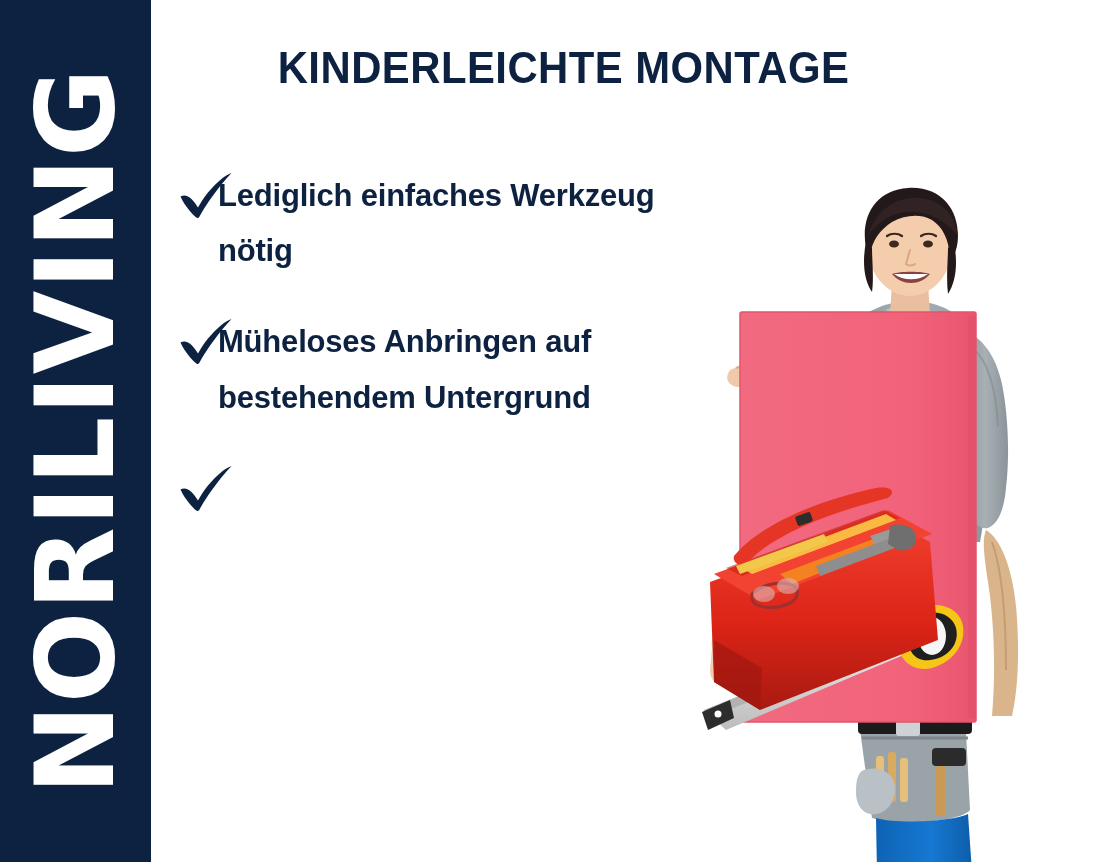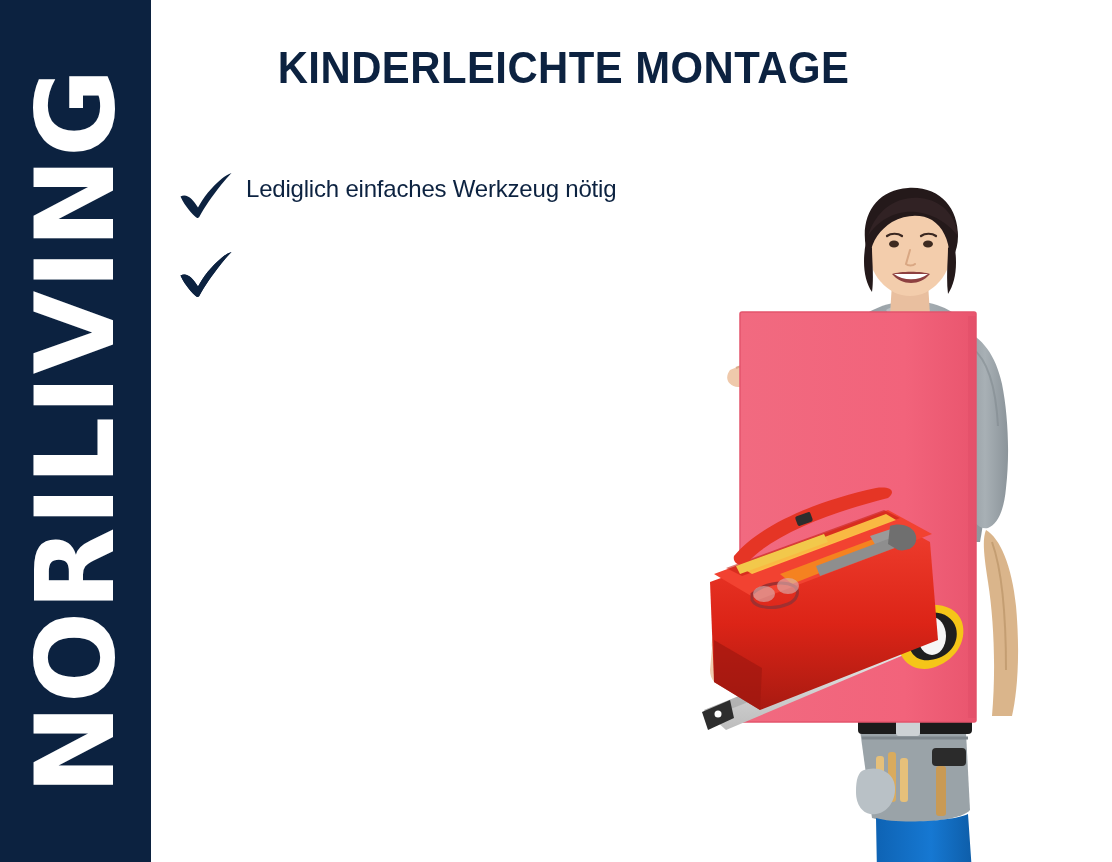--- a/index.html
+++ b/index.html
@@ -77,24 +77,24 @@
   .check-icon {
     position: absolute;
     left: 0;
     top: 4px;
     width: 56px;
     height: 48px;
   }
   .check-icon svg { display: block; }
 
   .bullet-text {
-    margin-left: 68px;
+    margin-left: 40px;
     color: #0c2240;
-    font-size: 24px;
-    font-weight: normal;
+    font-size: 31px;
+    font-weight: bold;
     line-height: 1.78;
     letter-spacing: -0.2px;
   }
 
   
   .photo {
     position: absolute;
     left: 700px;
     top: 170px;
     width: 412px;
@@ -131,20 +131,21 @@
     <div class="bullet">
       <span class="check-icon">
         <svg width="56" height="48" viewBox="0 0 56 48">
           <path d="M2.5 24.5 C6 22.5 10 23.5 13.5 27 C16 29.5 18 32.5 20 35.5
                    C25 26 33 15.5 44 6.5 C47 4 50.5 2 53.5 1
                    C50 4.5 46.5 8.5 43 13 C34 24.5 26.5 35 21.5 44.5
                    C20.8 45.9 19.4 46.4 18.3 45.6
                    C16 43.8 13.5 41 11 38 C8 34.3 5 30 2.5 24.5 Z" fill="#0c2240"></path>
         </svg>
       </span>
+      <div class="bullet-text">Müheloses Anbringen auf bestehendem Untergrund</div>
     </div>
 
     <div class="bullet">
       <span class="check-icon">
         <svg width="56" height="48" viewBox="0 0 56 48">
           <path d="M2.5 24.5 C6 22.5 10 23.5 13.5 27 C16 29.5 18 32.5 20 35.5
                    C25 26 33 15.5 44 6.5 C47 4 50.5 2 53.5 1
                    C50 4.5 46.5 8.5 43 13 C34 24.5 26.5 35 21.5 44.5
                    C20.8 45.9 19.4 46.4 18.3 45.6
                    C16 43.8 13.5 41 11 38 C8 34.3 5 30 2.5 24.5 Z" fill="#0c2240"></path>

